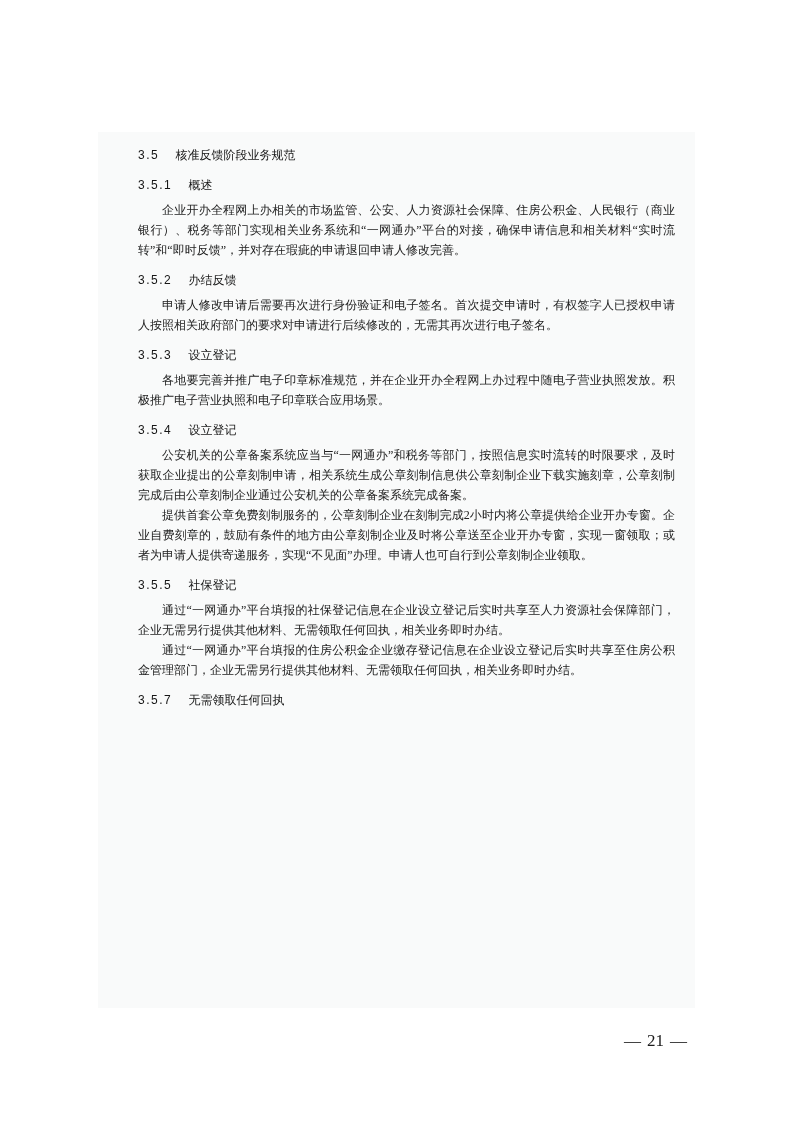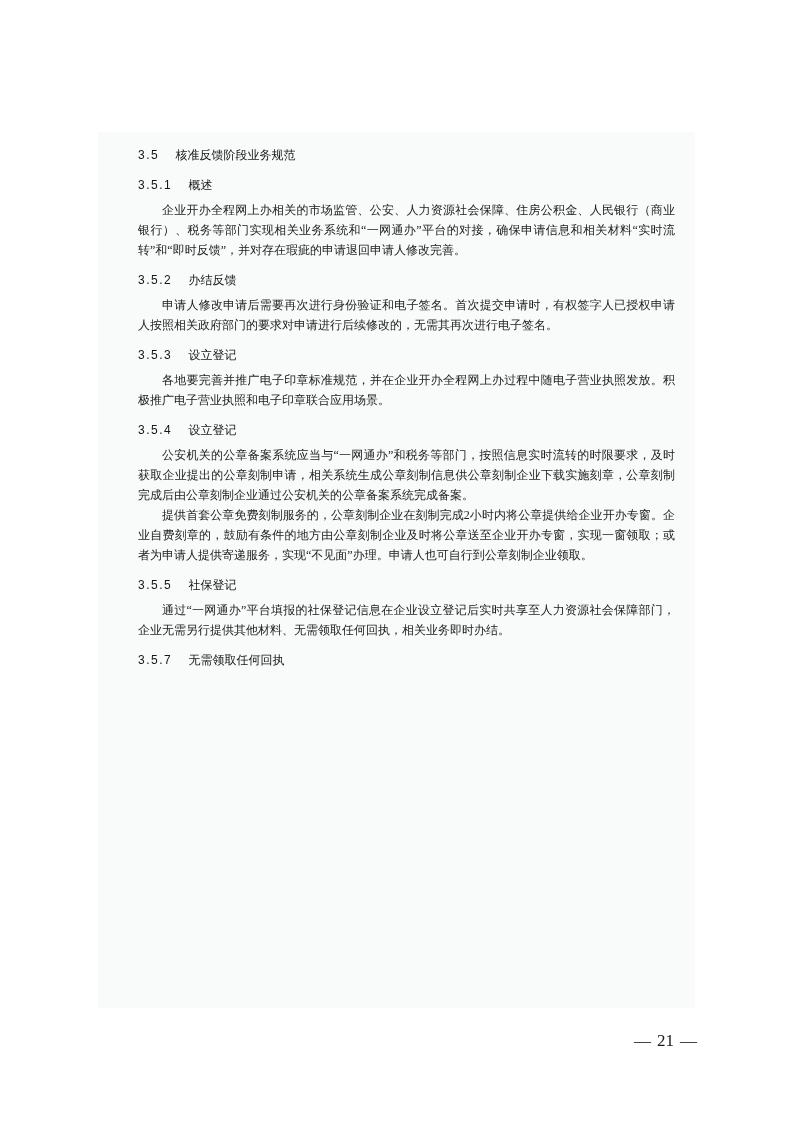--- a/index.html
+++ b/index.html
@@ -37,21 +37,21 @@
     text-indent:2em;
     margin:0;
   }
   .page-footer{
     position:absolute;
     left:618px; top:1031px;
     width:85px;
     font-family:"Liberation Serif",serif;
     font-size:17px;
     color:#1a1a1a;
-    text-align:right;
+    text-align:left;
     white-space:nowrap;
   }
   .page-footer .dash{margin:0 6px;}
 </style>
 </head>
 <body>
 
 <div class="scan-page">
 
   <h2 class="heading first">
@@ -83,20 +83,21 @@
   </h2>
   <p class="para">公安机关的公章备案系统应当与“一网通办”和税务等部门，按照信息实时流转的时限要求，及时获取企业提出的公章刻制申请，相关系统生成公章刻制信息供公章刻制企业下载实施刻章，公章刻制完成后由公章刻制企业通过公安机关的公章备案系统完成备案。</p>
   <p class="para">提供首套公章免费刻制服务的，公章刻制企业在刻制完成2小时内将公章提供给企业开办专窗。企业自费刻章的，鼓励有条件的地方由公章刻制企业及时将公章送至企业开办专窗，实现一窗领取；或者为申请人提供寄递服务，实现“不见面”办理。申请人也可自行到公章刻制企业领取。</p>
 
   <h2 class="heading">
     <span class="h-num">3.5.5</span>
     <span class="h-title">社保登记</span>
   </h2>
   <p class="para">通过“一网通办”平台填报的社保登记信息在企业设立登记后实时共享至人力资源社会保障部门，企业无需另行提供其他材料、无需领取任何回执，相关业务即时办结。</p>
 
+  <p class="para">通过“一网通办”平台填报的住房公积金企业缴存登记信息在企业设立登记后实时共享至住房公积金管理部门，企业无需另行提供其他材料、无需领取任何回执，相关业务即时办结。</p>
 
   <h2 class="heading">
     <span class="h-num">3.5.7</span>
     <span class="h-title">无需领取任何回执</span>
   </h2>
 
 </div>
 
 <div class="page-footer">
   <span class="dash">—</span><span>21</span><span class="dash">—</span>

